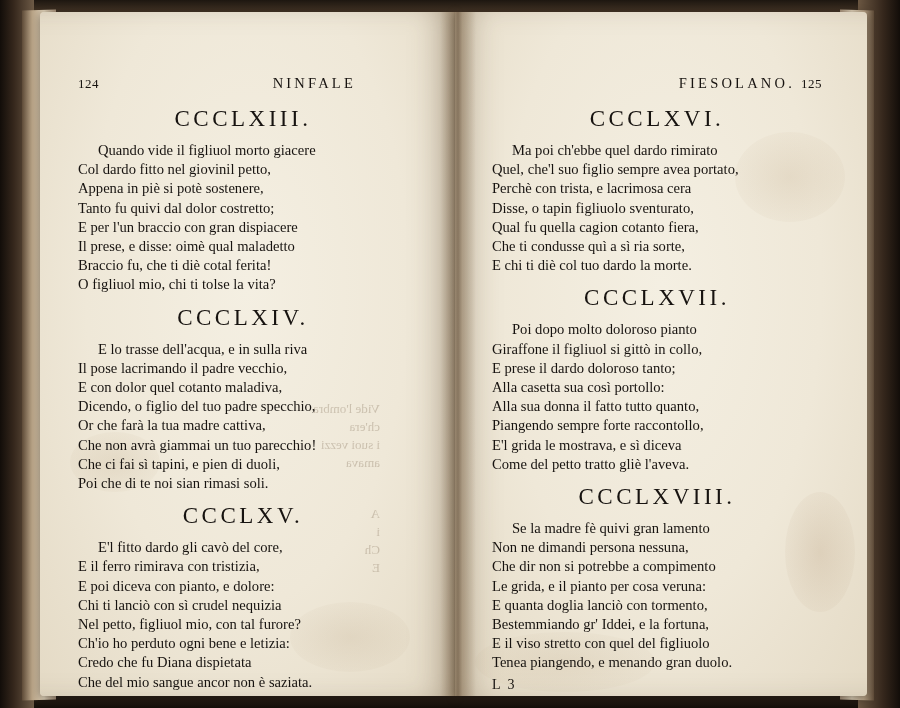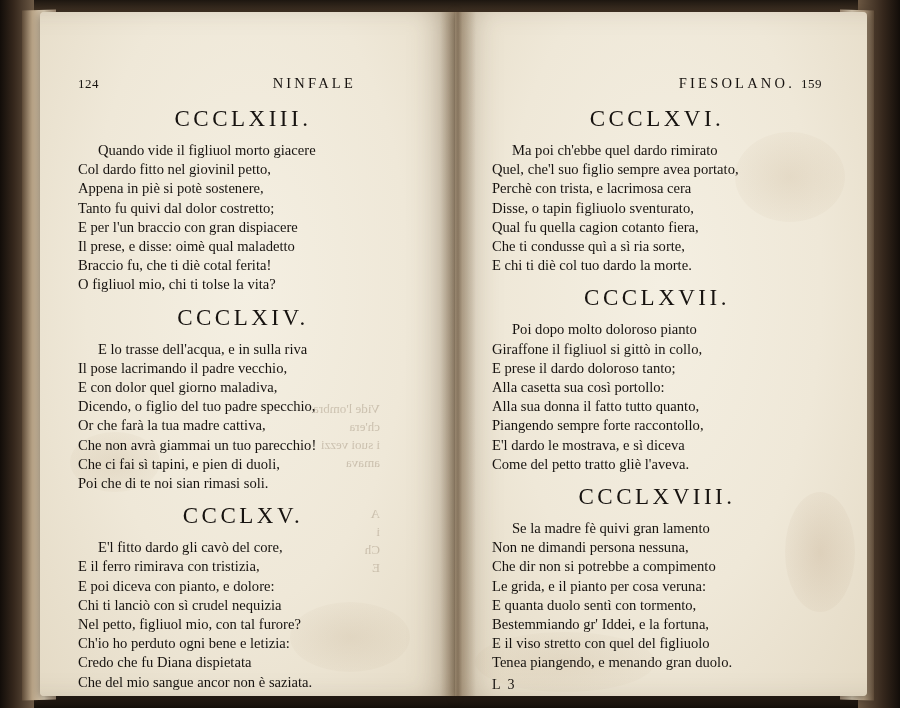--- a/index.html
+++ b/index.html
@@ -211,21 +211,21 @@
         <div class="line">Braccio fu, che ti diè cotal ferita!</div>
         <div class="line">O figliuol mio, chi ti tolse la vita?</div>
       </div>
     </div>
 
     <div class="stanza">
       <div class="stanza-num">CCCLXIV.</div>
       <div class="lines">
         <div class="line indent">E lo trasse dell'acqua, e in sulla riva</div>
         <div class="line">Il pose lacrimando il padre vecchio,</div>
-        <div class="line">E con dolor quel giorno maladiva,</div>
+        <div class="line">E con dolor quel cotanto maladiva,</div>
         <div class="line">Dicendo, o figlio del tuo padre specchio,</div>
         <div class="line">Or che farà la tua madre cattiva,</div>
         <div class="line">Che non avrà giammai un tuo parecchio!</div>
         <div class="line">Che ci fai sì tapini, e pien di duoli,</div>
         <div class="line">Poi che di te noi sian rimasi soli.</div>
       </div>
     </div>
 
     <div class="stanza">
       <div class="stanza-num">CCCLXV.</div>
@@ -238,21 +238,21 @@
         <div class="line">Ch'io ho perduto ogni bene e letizia:</div>
         <div class="line">Credo che fu Diana dispietata</div>
         <div class="line">Che del mio sangue ancor non è saziata.</div>
       </div>
     </div>
   </div>
 
   <div class="col col-right">
     <div class="runhead rh-right">
       <span class="title">FIESOLANO.</span>
-      <span class="folio">159</span>
+      <span class="folio">125</span>
     </div>
 
     <div class="stanza">
       <div class="stanza-num">CCCLXVI.</div>
       <div class="lines">
         <div class="line indent">Ma poi ch'ebbe quel dardo rimirato</div>
         <div class="line">Quel, che'l suo figlio sempre avea portato,</div>
         <div class="line">Perchè con trista, e lacrimosa cera</div>
         <div class="line">Disse, o tapin figliuolo sventurato,</div>
         <div class="line">Qual fu quella cagion cotanto fiera,</div>
@@ -263,33 +263,33 @@
 
     <div class="stanza">
       <div class="stanza-num">CCCLXVII.</div>
       <div class="lines">
         <div class="line indent">Poi dopo molto doloroso pianto</div>
         <div class="line">Giraffone il figliuol si gittò in collo,</div>
         <div class="line">E prese il dardo doloroso tanto;</div>
         <div class="line">Alla casetta sua così portollo:</div>
         <div class="line">Alla sua donna il fatto tutto quanto,</div>
         <div class="line">Piangendo sempre forte raccontollo,</div>
-        <div class="line">E'l dardo le mostrava, e sì diceva</div>
+        <div class="line">E'l grida le mostrava, e sì diceva</div>
         <div class="line">Come del petto tratto gliè l'aveva.</div>
       </div>
     </div>
 
     <div class="stanza">
       <div class="stanza-num">CCCLXVIII.</div>
       <div class="lines">
         <div class="line indent">Se la madre fè quivi gran lamento</div>
         <div class="line">Non ne dimandi persona nessuna,</div>
         <div class="line">Che dir non si potrebbe a compimento</div>
         <div class="line">Le grida, e il pianto per cosa veruna:</div>
-        <div class="line">E quanta duolo sentì con tormento,</div>
+        <div class="line">E quanta doglia lanciò con tormento,</div>
         <div class="line">Bestemmiando gr' Iddei, e la fortuna,</div>
         <div class="line">E il viso stretto con quel del figliuolo</div>
         <div class="line">Tenea piangendo, e menando gran duolo.</div>
       </div>
     </div>
 
     <div class="signature">L 3</div>
   </div>
 
 </div>

